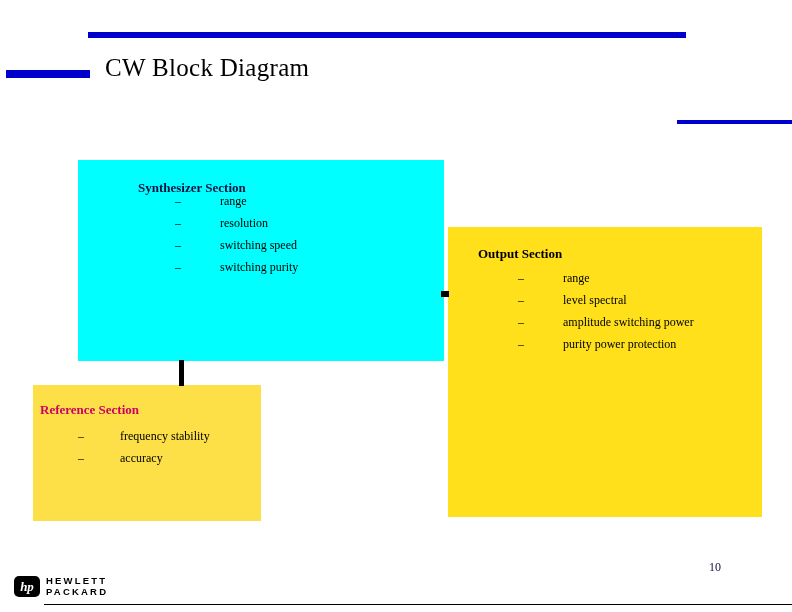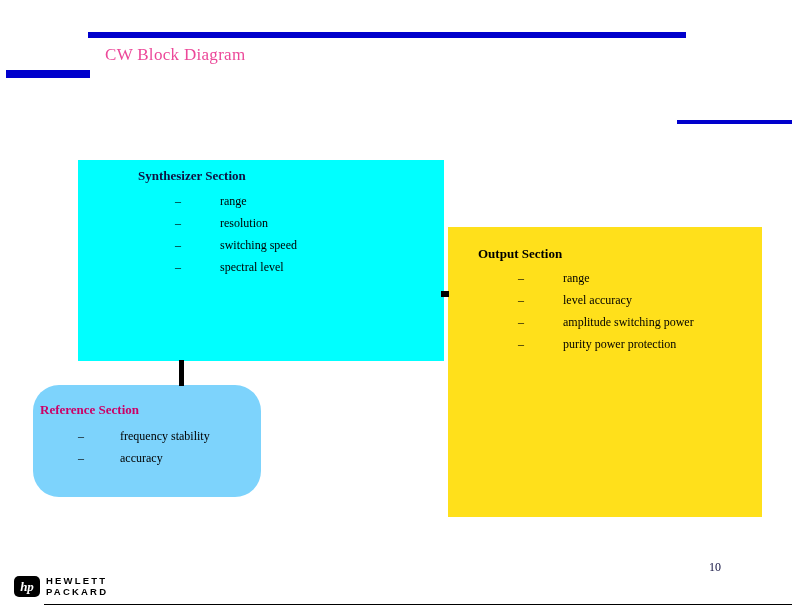--- a/index.html
+++ b/index.html
@@ -21,55 +21,54 @@
     background: #0000CC;
   }
   #rule-top    { left: 88px;  top: 32px;  width: 598px; height: 6px; }
   #rule-left   { left: 6px;   top: 70px;  width: 84px;  height: 8px; }
   #rule-right  { left: 677px; top: 120px; width: 115px; height: 4px; }
 
   
   #slide-title {
     position: absolute;
     left: 105px;
-    top: 45px;
-    font-family: "Liberation Serif", serif;
-    font-size: 17px;
-    color: #ec4899;
+    top: 54px;
+    font-family: "Liberation Serif", serif;
+    font-size: 25px;
+    color: #000000;
     letter-spacing: 0.3px;
     white-space: nowrap;
   }
 
   
   .box {
     position: absolute;
     box-sizing: border-box;
   }
   #box-synthesizer {
     left: 78px;  top: 160px;  width: 366px; height: 201px;
     background: #00FFFF;
   }
   #box-output {
     left: 448px; top: 227px;  width: 314px; height: 290px;
     background: #FFE01B;
   }
   #box-reference {
-    left: 33px;  top: 385px;  width: 228px; height: 112px;
-    background: #7dd3fc;
-    border-radius: 26px;
+    left: 33px;  top: 385px;  width: 228px; height: 136px;
+    background: #fde047;
   }
 
   .box-title {
     position: absolute;
     font-family: "Liberation Serif", serif;
     font-weight: bold;
     font-size: 13px;
     white-space: nowrap;
   }
-  #title-synthesizer { left: 60px; top: 8px;  color: #101040; }
+  #title-synthesizer { left: 60px; top: 20px;  color: #101040; }
   #title-output      { left: 30px; top: 19px; color: #000000; }
   #title-reference   { left: 7px;  top: 17px; color: #CC0066; }
 
   .bullet-list {
     position: absolute;
     margin: 0;
     padding: 0;
     list-style: none;
   }
   #list-synthesizer { left: 97px; top: 34px; }
@@ -180,35 +179,35 @@
     <li class="bullet-row">
       <span class="bullet-dash">–</span>
       <span class="bullet-text">resolution</span>
     </li>
     <li class="bullet-row">
       <span class="bullet-dash">–</span>
       <span class="bullet-text">switching speed</span>
     </li>
     <li class="bullet-row">
       <span class="bullet-dash">–</span>
-      <span class="bullet-text">spectral level</span>
+      <span class="bullet-text">switching purity</span>
     </li>
   </ul>
 </div>
 
 <div class="box" id="box-output">
   <div class="box-title" id="title-output">Output Section</div>
   <ul class="bullet-list" id="list-output">
     <li class="bullet-row">
       <span class="bullet-dash">–</span>
       <span class="bullet-text">range</span>
     </li>
     <li class="bullet-row">
       <span class="bullet-dash">–</span>
-      <span class="bullet-text">level accuracy</span>
+      <span class="bullet-text">level spectral</span>
     </li>
     <li class="bullet-row">
       <span class="bullet-dash">–</span>
       <span class="bullet-text">amplitude switching power</span>
     </li>
     <li class="bullet-row">
       <span class="bullet-dash">–</span>
       <span class="bullet-text">purity power protection</span>
     </li>
   </ul>

